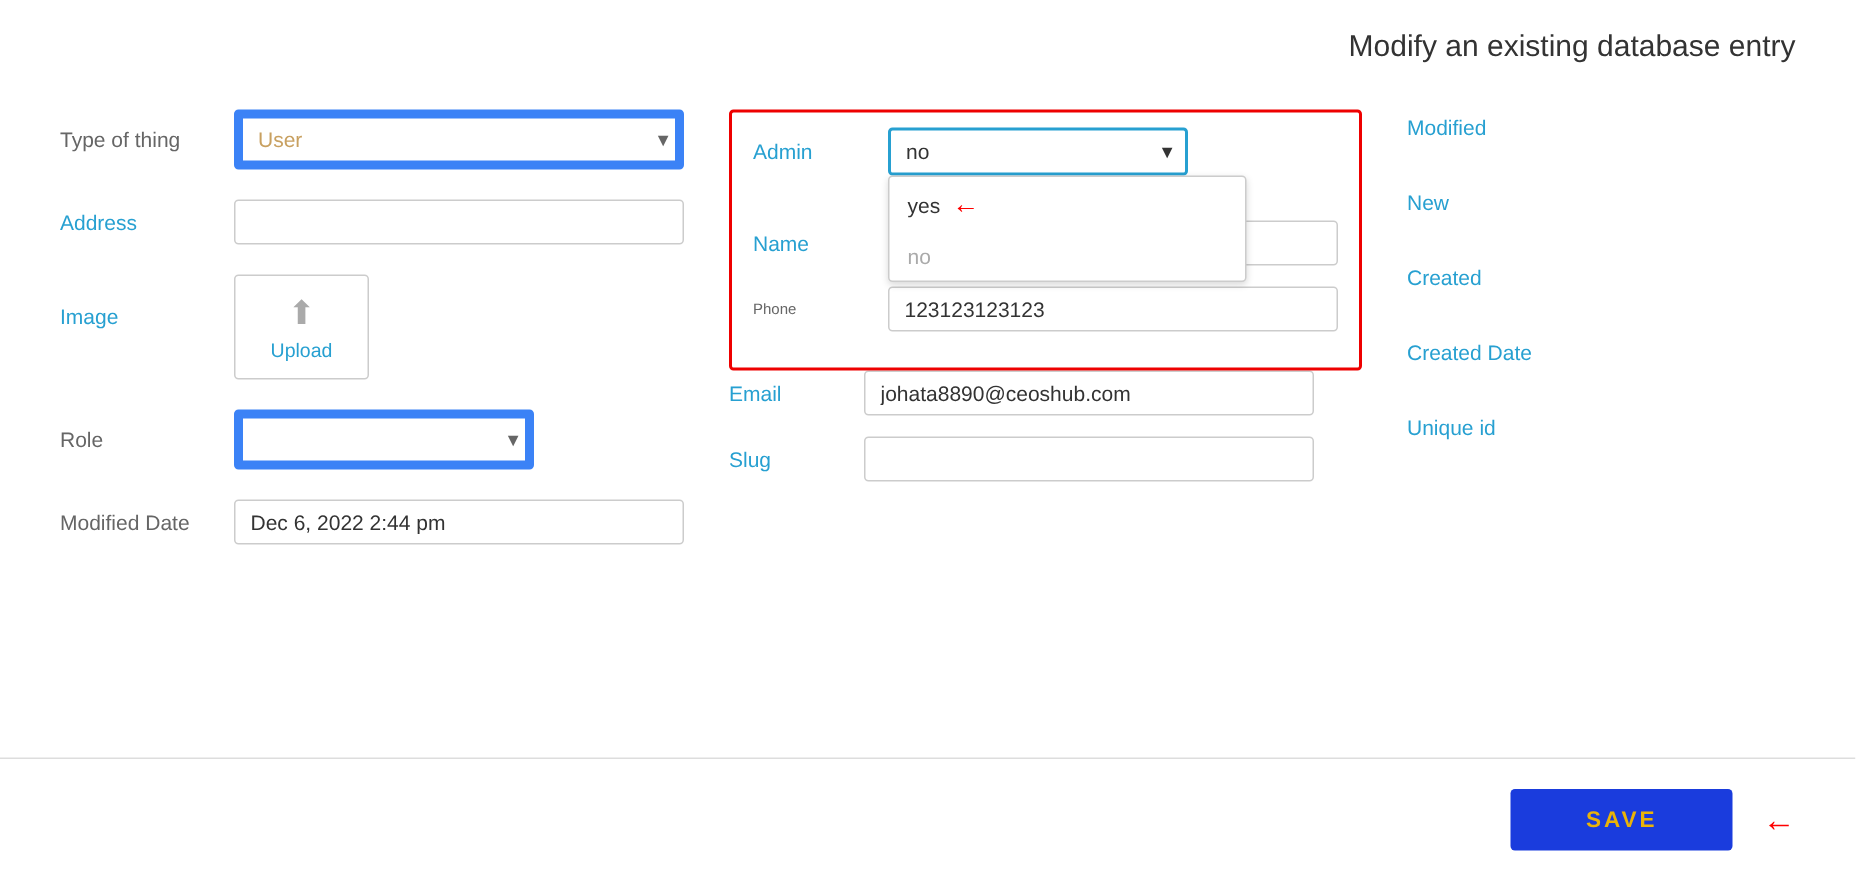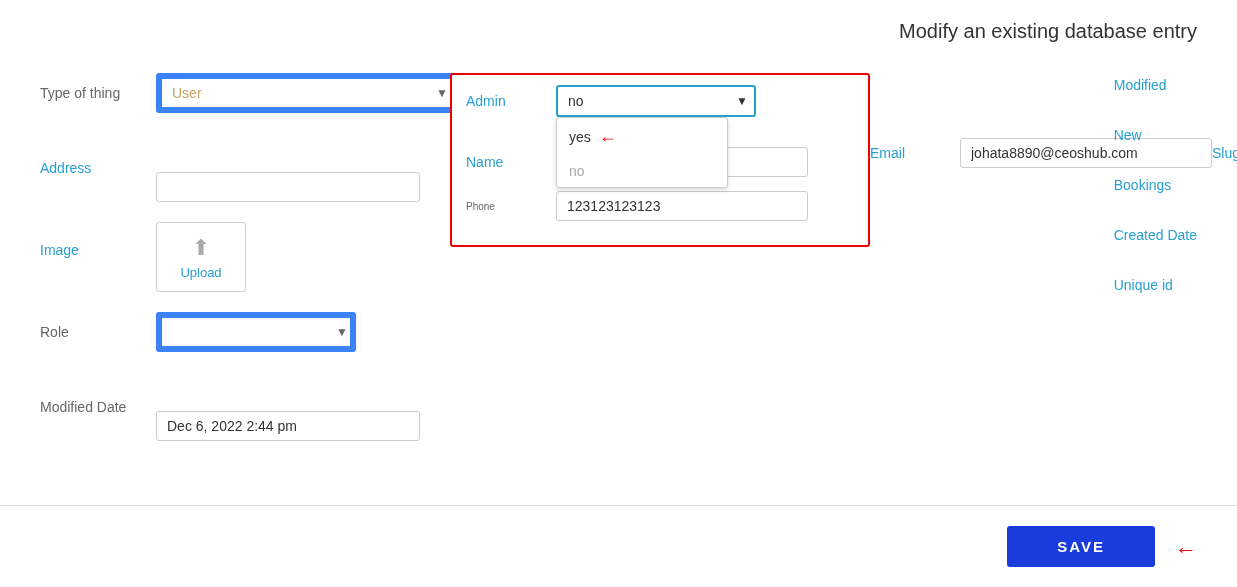--- a/index.html
+++ b/index.html
@@ -53,25 +53,24 @@
     }
     input[type="text"] {
       border: 1px solid #ccc;
       border-radius: 3px;
       padding: 6px 10px;
       font-size: 14px;
       outline: none;
       color: #333;
     }
     .input-standard {
-      width: 348px;
-      margin-top: 39px;
+      width: 300px;
     }
     .input-right {
-      width: 252px;
+      width: 300px;
     }
     .select-wrapper {
       position: relative;
       display: inline-block;
     }
     select {
       border: 6px solid #3b82f6;
       border-radius: 3px;
       padding: 6px 28px 6px 10px;
       font-size: 14px;
@@ -139,21 +138,21 @@
       background: #fff;
       color: #333;
       cursor: pointer;
       outline: none;
       width: 200px;
     }
     .dropdown-panel {
       position: absolute;
       top: 100%;
       left: 0;
-      width: 172px;
+      width: 239px;
       background: #fff;
       border: 1px solid #ccc;
       border-radius: 3px;
       z-index: 10;
       box-shadow: 0 2px 5px rgba(0,0,0,0.15);
     }
     .dropdown-option {
       padding: 8px 12px;
       cursor: pointer;
       display: flex;
@@ -178,21 +177,21 @@
     .footer-bar {
       border-top: 1px solid #ddd;
       padding: 20px 40px;
       display: flex;
       justify-content: flex-end;
       align-items: center;
       gap: 20px;
     }
     .save-btn {
       background: #1a3cdd;
-      color: #ffffff;
+      color: #eab308;
       border: none;
       padding: 12px 50px;
       font-size: 15px;
       font-weight: bold;
       letter-spacing: 2px;
       border-radius: 3px;
       cursor: pointer;
     }
     .arrow-right {
       color: red;
@@ -200,21 +199,21 @@
       font-weight: bold;
     }
     .col-left {
       display: flex;
       flex-direction: column;
       gap: 20px;
       min-width: 380px;
     }
     .col-mid {
       display: flex;
-      flex-direction: row;
+      flex-direction: column;
       gap: 0;
       min-width: 420px;
     }
     .col-right {
       display: flex;
       flex-direction: column;
       gap: 20px;
       justify-content: flex-start;
       padding-top: 0;
     }
@@ -330,21 +329,21 @@
 
         <div class="mid-field-row">
           <span class="mid-label">Slug</span>
           <input type="text" class="input-right" value="" style="">
         </div>
       </div>
 
       <div class="col-right" style="padding-top: 4px; gap: 34px;">
         <span class="right-labels">Modified</span>
         <span class="right-labels">New</span>
-        <span class="right-labels">Bookings</span>
+        <span class="right-labels">Created</span>
         <span class="right-labels">Created Date</span>
         <span class="right-labels">Unique id</span>
       </div>
 
     </div>
   </div>
 
   <div class="footer-bar">
     <button class="save-btn">SAVE</button>
     <span class="arrow-right">←</span>

